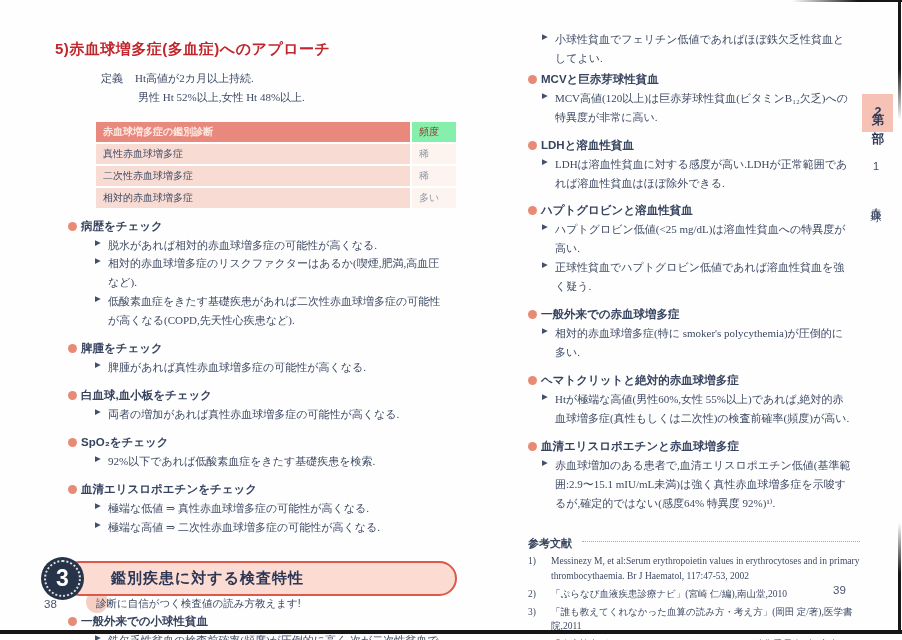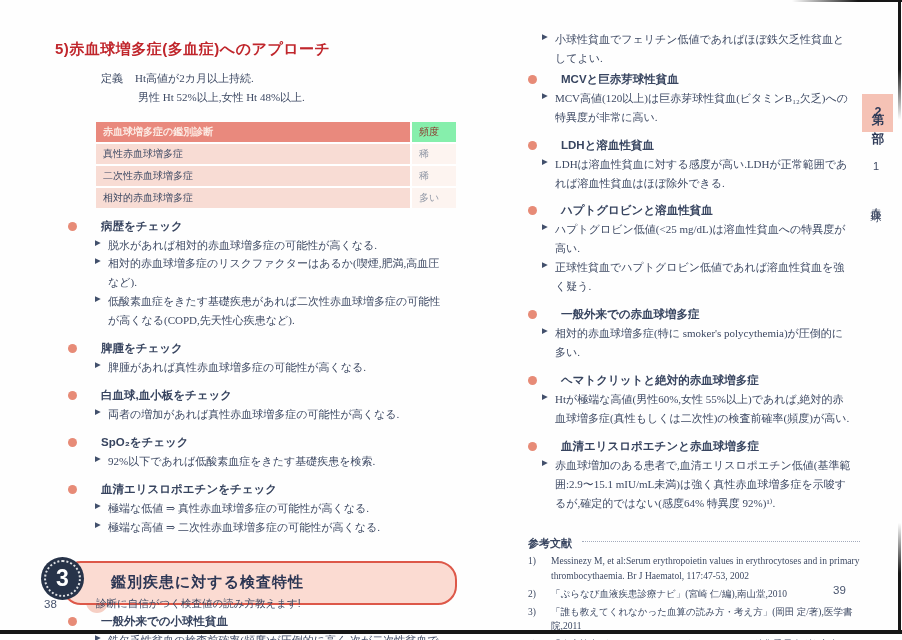--- a/index.html
+++ b/index.html
@@ -28,37 +28,37 @@
   .tbl { margin:14px 0 0 41px; width:360px; font-size:10px; }
   .tbl-row { display:flex; }
   .tbl-row + .tbl-row { border-top:2px solid #fff; }
   .tbl-head .c1 { background:#e9897d; color:#fcebe4; font-weight:bold; }
   .tbl-head .c2 { background:#86efac; color:#8e2f27; font-weight:normal; }
   .c1 { flex:1; padding:3px 0 3px 7px; }
   .c2 { flex:none; width:46px; padding:3px 0 3px 7px; border-left:2px solid #fff; }
   .tbl-body .c1 { background:#f8dcd4; color:#3d4963; }
   .tbl-body .c2 { background:#fdf4f0; color:#9097a5; font-family:"Liberation Serif","DejaVu Serif",serif; }
 
-  .check-title { display:flex; align-items:center; gap:24px; margin:11px 0 2px 13px;
+  .check-title { display:flex; align-items:center; gap:4px; margin:11px 0 2px 13px;
                  font-size:11.5px; font-weight:bold; color:#37445f; }
   .dot { flex:none; width:9px; height:9px; border-radius:50%; background:#e78b77; }
   .point { position:relative; margin-left:40px; padding-left:13px; width:352px;
            font-family:"Liberation Serif","DejaVu Serif",serif;
            font-size:11px; line-height:1.72; color:#3d4963; }
   .point .tri { position:absolute; left:0; top:1px; font-size:7.5px; color:#42506c; }
   .col-right .point { margin-left:14px; width:312px; }
   .col-right .check-title { margin-left:0; }
   .mt4 { margin-top:4px; }
 
   .section-banner { position:relative; height:46px; margin:20px 0 4px -14px; }
   .badge { position:absolute; left:0; top:0; width:43px; height:43px; background:#273349;
            border-radius:50%; z-index:2; display:flex; align-items:center; justify-content:center;
            color:#fff; font-weight:bold; font-size:23px; }
   .badge::before { content:""; position:absolute; inset:3px; border:2px dotted rgba(255,255,255,.85); border-radius:50%; }
-  .pill { position:absolute; left:21px; right:0; top:4px; height:44px; background:#fbdbd2;
+  .pill { position:absolute; left:21px; right:0; top:4px; height:35px; background:#fbdbd2;
           border:2px solid #dd5849; border-radius:19px; display:flex; align-items:center;
           padding-left:47px; font-size:15px; font-weight:bold; color:#2c3654; letter-spacing:1px; }
 
   .footer-left { position:absolute; left:44px; top:597px; display:flex; align-items:center;
                  font-size:11px; color:#3d4963; }
   .footer-left .pnum { width:42px; font-size:11.5px; color:#48546e; }
   .ft-wrap { position:relative; padding-left:10px; font-size:10.5px; }
   .pink-circle { position:absolute; left:0px; top:-6px; width:22px; height:22px;
                  border-radius:50%; background:#f6cfc4; z-index:-1; }
   .footer-right { position:absolute; left:833px; top:584px; font-size:11.5px; color:#48546e; }

